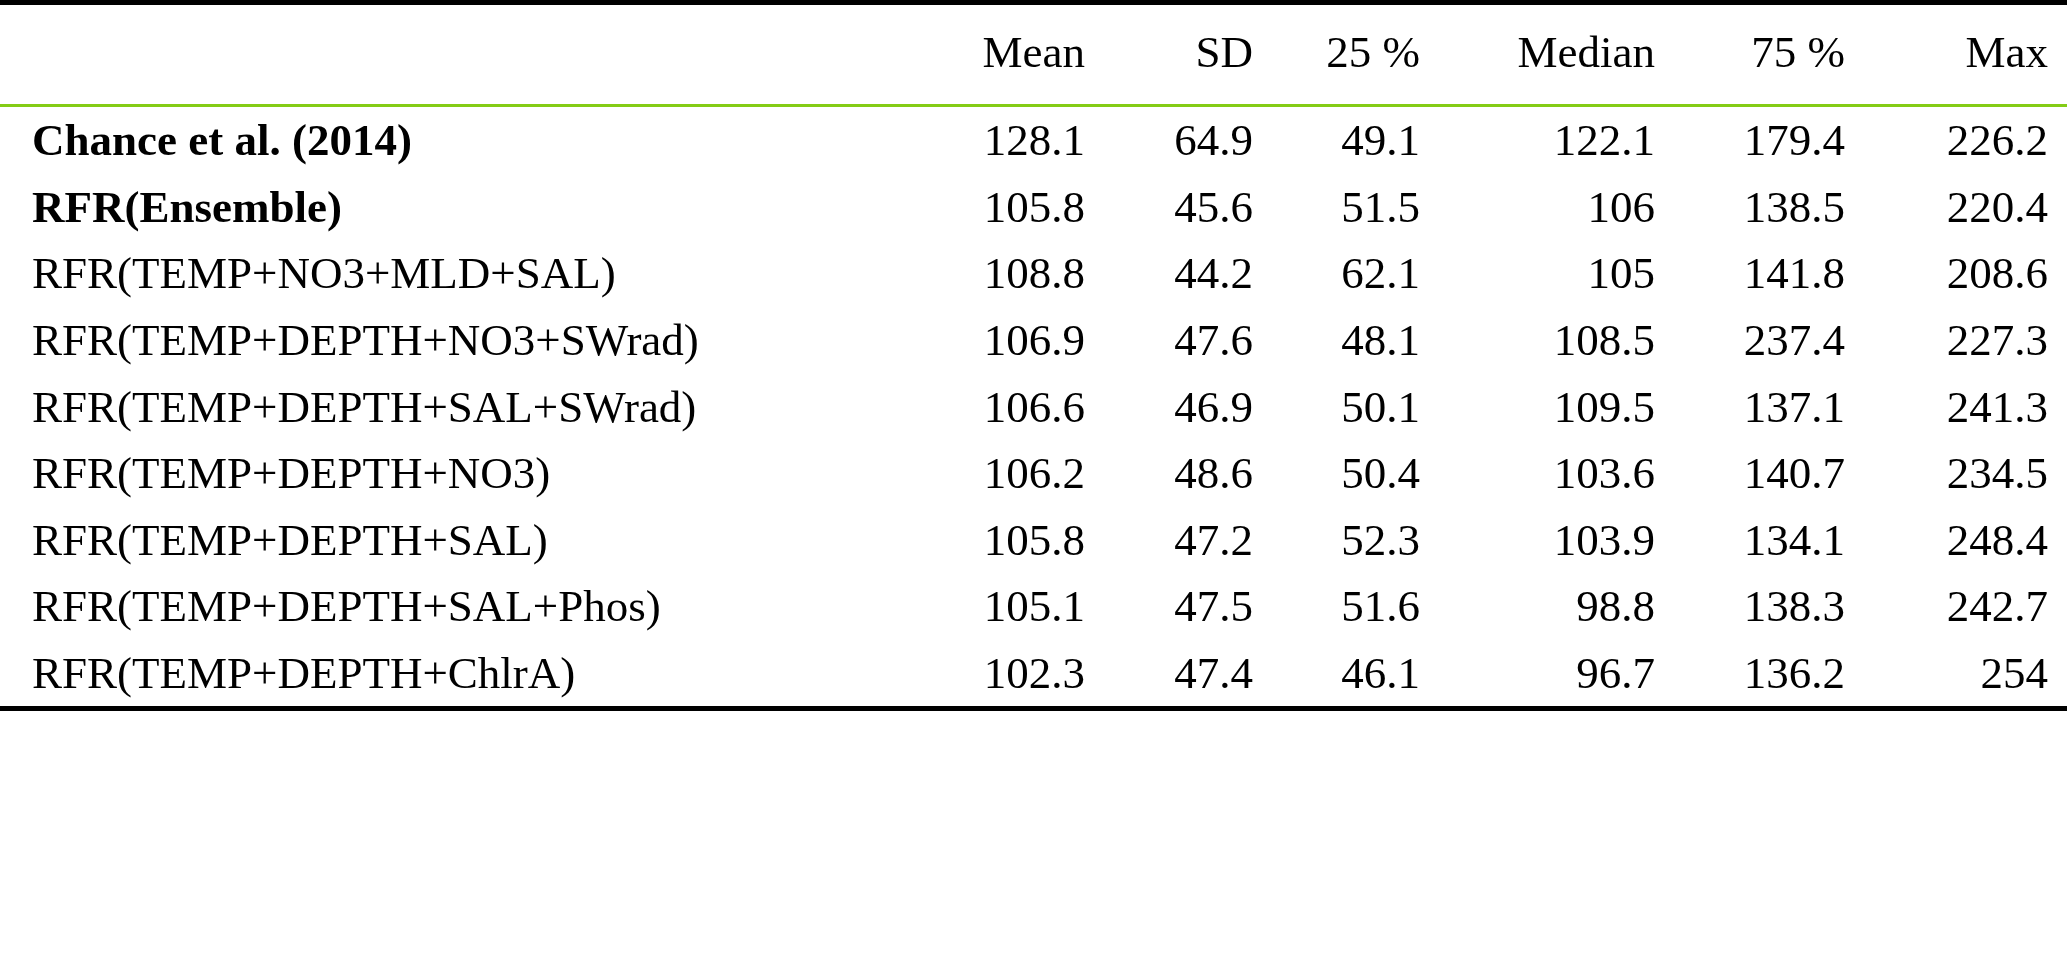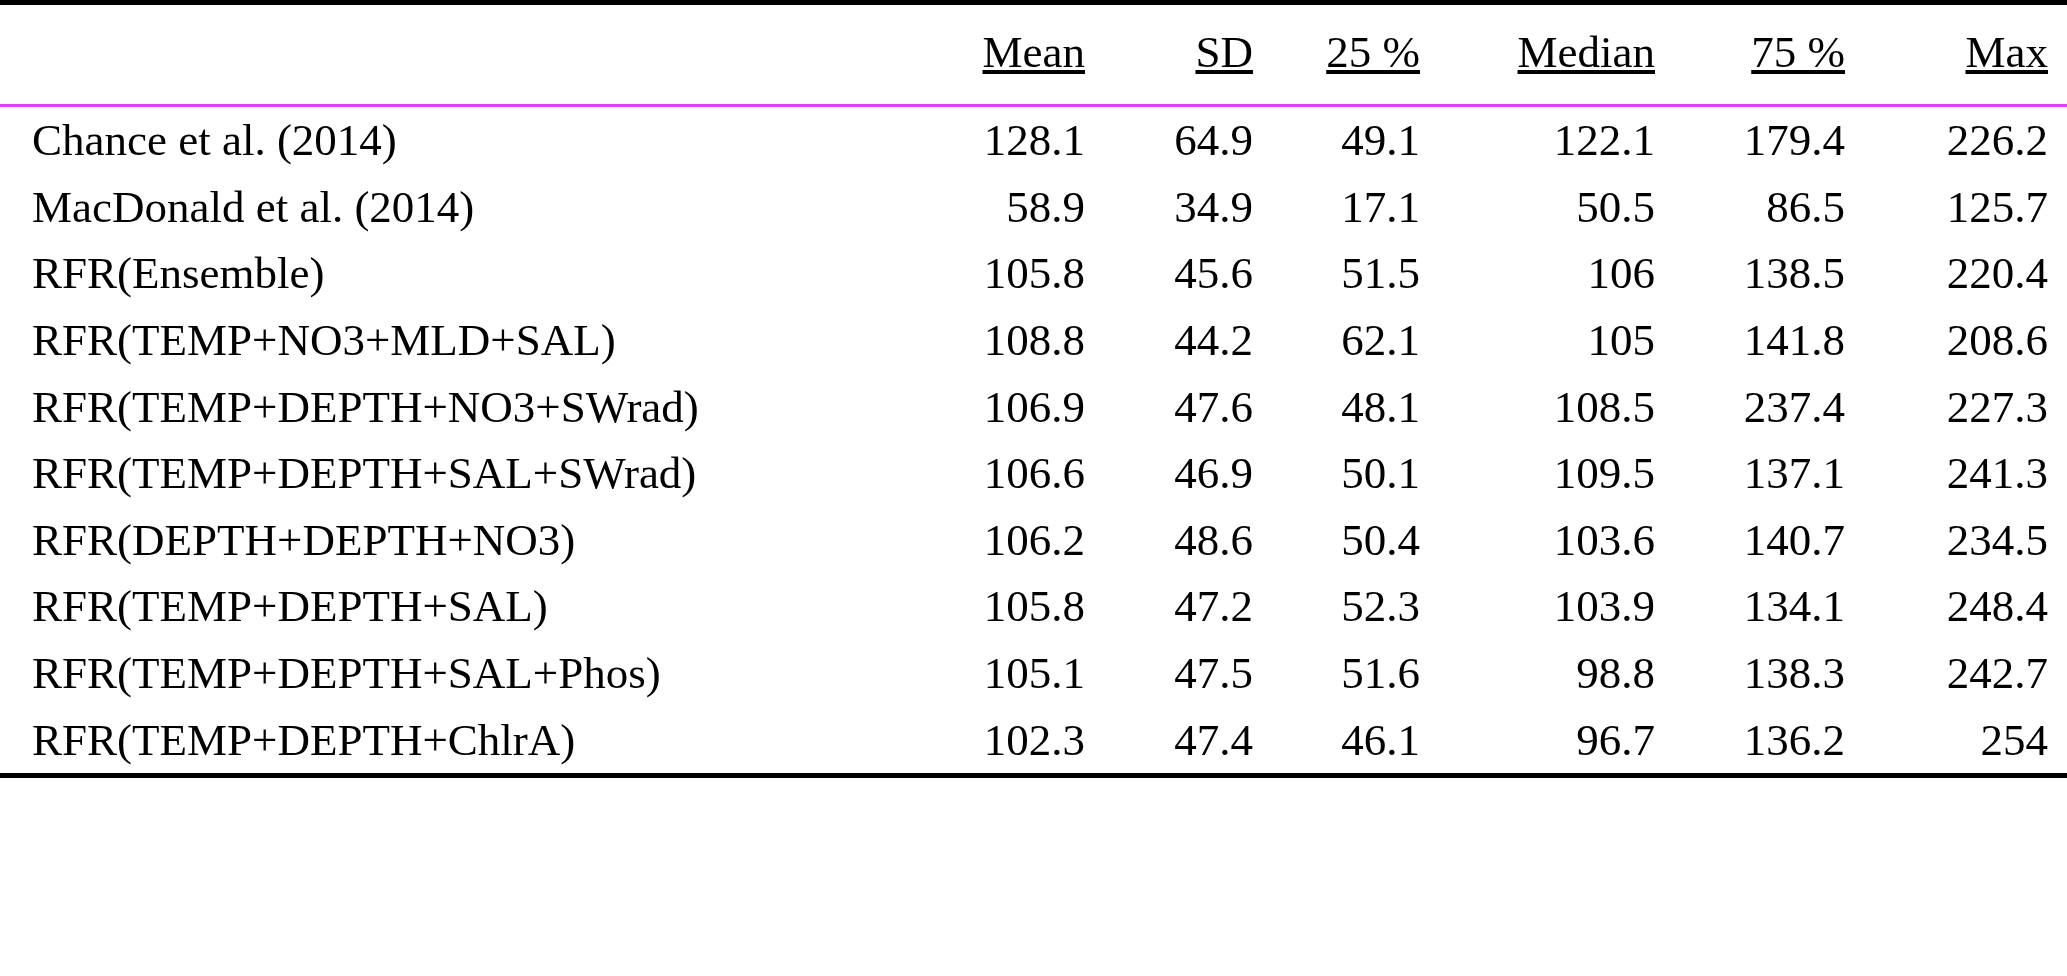--- a/index.html
+++ b/index.html
@@ -15,22 +15,21 @@
     overflow: hidden;
   }
   table.stats {
     width: 2067px;
     border-collapse: collapse;
     table-layout: fixed;
     border-top: 5px solid #000;
     border-bottom: 5px solid #000;
   }
   thead tr {
-    border-bottom: 3px solid #d946ef;
-    text-decoration: underline;
+    border-bottom: 3px solid #84cc16;
   }
   th, td {
     font-weight: normal;
     font-size: 45px;
     padding: 0;
     white-space: nowrap;
     overflow: visible;
     vertical-align: middle;
   }
   thead th {
@@ -44,21 +43,21 @@
     text-align: left;
     padding-left: 32px;
   }
   .num {
     text-align: right;
   }
   .last-col {
     padding-right: 19px;
   }
   td.bold {
-    font-weight: normal;
+    font-weight: bold;
   }
 </style>
 </head>
 <body>
 
 <div>
   <table class="stats">
     <colgroup>
       <col style="width:920px">
       <col style="width:165px">
@@ -83,29 +82,20 @@
         <tr>
           <td class="label-col bold">Chance et al. (2014)</td>
           <td class="num">128.1</td>
           <td class="num">64.9</td>
           <td class="num">49.1</td>
           <td class="num">122.1</td>
           <td class="num">179.4</td>
           <td class="num last-col">226.2</td>
         </tr>
         <tr>
-          <td class="label-col bold">MacDonald et al. (2014)</td>
-          <td class="num">58.9</td>
-          <td class="num">34.9</td>
-          <td class="num">17.1</td>
-          <td class="num">50.5</td>
-          <td class="num">86.5</td>
-          <td class="num last-col">125.7</td>
-        </tr>
-        <tr>
           <td class="label-col bold">RFR(Ensemble)</td>
           <td class="num">105.8</td>
           <td class="num">45.6</td>
           <td class="num">51.5</td>
           <td class="num">106</td>
           <td class="num">138.5</td>
           <td class="num last-col">220.4</td>
         </tr>
         <tr>
           <td class="label-col">RFR(TEMP+NO3+MLD+SAL)</td>
@@ -128,21 +118,21 @@
         <tr>
           <td class="label-col">RFR(TEMP+DEPTH+SAL+SWrad)</td>
           <td class="num">106.6</td>
           <td class="num">46.9</td>
           <td class="num">50.1</td>
           <td class="num">109.5</td>
           <td class="num">137.1</td>
           <td class="num last-col">241.3</td>
         </tr>
         <tr>
-          <td class="label-col">RFR(DEPTH+DEPTH+NO3)</td>
+          <td class="label-col">RFR(TEMP+DEPTH+NO3)</td>
           <td class="num">106.2</td>
           <td class="num">48.6</td>
           <td class="num">50.4</td>
           <td class="num">103.6</td>
           <td class="num">140.7</td>
           <td class="num last-col">234.5</td>
         </tr>
         <tr>
           <td class="label-col">RFR(TEMP+DEPTH+SAL)</td>
           <td class="num">105.8</td>

